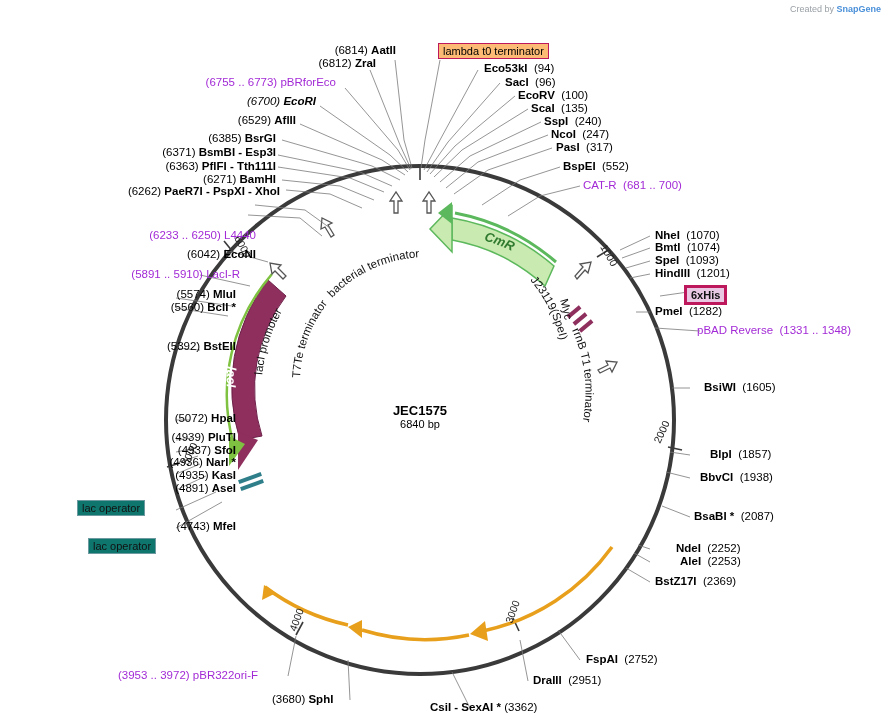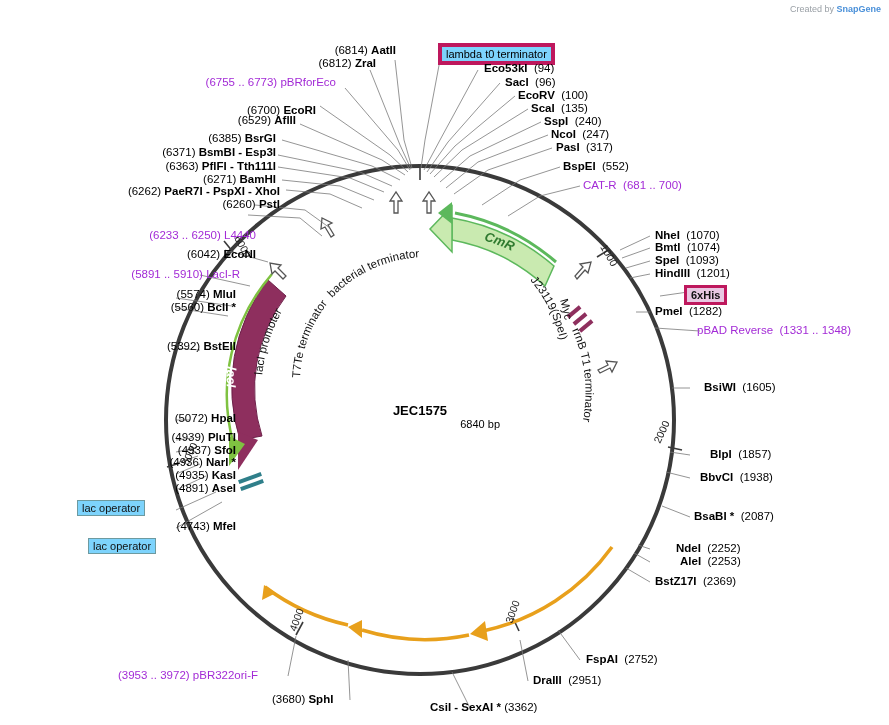--- a/index.html
+++ b/index.html
@@ -47,44 +47,44 @@
     white-space: nowrap;
   }
   .credit .brand {
     color: #4a90d9;
     font-weight: bold;
   }
   .boxed {
     position: absolute;
     font-size: 11px;
     padding: 1px 4px;
-    border: 4px solid #be185d;
-    background: #7dd3fc;
+    border: 1px solid #be185d;
+    background: #fdba74;
     white-space: nowrap;
   }
   .boxed.lacop {
-    background: #7dd3fc;
+    background: #0f766e;
     border: 1px solid #6d9aa0;
     color: #111;
   }
   .boxed.his {
     background: #e8c8e2;
     border: 3px solid #be185d;
     color: #111;
     font-weight: bold;
   }
   .center-name {
     position: absolute;
     text-align: center;
     font-size: 13px;
     font-weight: bold;
   }
   .center-bp {
     position: absolute;
-    text-align: right;
+    text-align: center;
     font-size: 11px;
   }
 </style>
 </head>
 <body>
 
 <div id="stage">
 
   <div class="credit">
     <span>Created by</span>
@@ -258,44 +258,41 @@
 
   <div class="lbl rt" style="left:196px; top:44px; width:200px;">
     <span class="ps">(6814)</span> <span class="nm">AatII</span>
   </div>
   <div class="lbl rt" style="left:176px; top:57px; width:200px;">
     <span class="ps">(6812)</span> <span class="nm">ZraI</span>
   </div>
   <div class="lbl rt purple" style="left:116px; top:76px; width:220px;">
     <span class="ps">(6755 .. 6773)</span> <span class="nm">pBRforEco</span>
   </div>
-  <div class="lbl rt" style="left:116px; top:104px; width:200px;">
+  <div class="lbl rt" style="left:116px; top:95px; width:200px;font-style:italic;">
     <span class="ps">(6700)</span> <span class="nm">EcoRI</span>
   </div>
   <div class="lbl rt" style="left:96px; top:114px; width:200px;">
     <span class="ps">(6529)</span> <span class="nm">AflII</span>
   </div>
   <div class="lbl rt" style="left:76px; top:132px; width:200px;">
     <span class="ps">(6385)</span> <span class="nm">BsrGI</span>
   </div>
   <div class="lbl rt" style="left:36px; top:146px; width:240px;">
     <span class="ps">(6371)</span> <span class="nm">BsmBI  -  Esp3I</span>
   </div>
   <div class="lbl rt" style="left:16px; top:160px; width:260px;">
     <span class="ps">(6363)</span> <span class="nm">PflFI  -  Tth111I</span>
   </div>
   <div class="lbl rt" style="left:56px; top:173px; width:220px;">
     <span class="ps">(6271)</span> <span class="nm">BamHI</span>
   </div>
   <div class="lbl rt" style="left:4px; top:185px; width:276px;">
     <span class="ps">(6262)</span> <span class="nm">PaeR7I  -  PspXI  -  XhoI</span>
   </div>
-  <div class="lbl rt" style="left:60px; top:198px; width:220px;">
-    <span class="ps">(6260)</span> <span class="nm">PstI</span>
-  </div>
   <div class="lbl rt purple" style="left:36px; top:229px; width:220px;">
     <span class="ps">(6233 .. 6250)</span> <span class="nm">L4440</span>
   </div>
   <div class="lbl rt" style="left:36px; top:248px; width:220px;">
     <span class="ps">(6042)</span> <span class="nm">EcoNI</span>
   </div>
   <div class="lbl rt purple" style="left:16px; top:268px; width:224px;">
     <span class="ps">(5891 .. 5910)</span> <span class="nm">LacI-R</span>
   </div>
   <div class="lbl rt" style="left:36px; top:288px; width:200px;">

